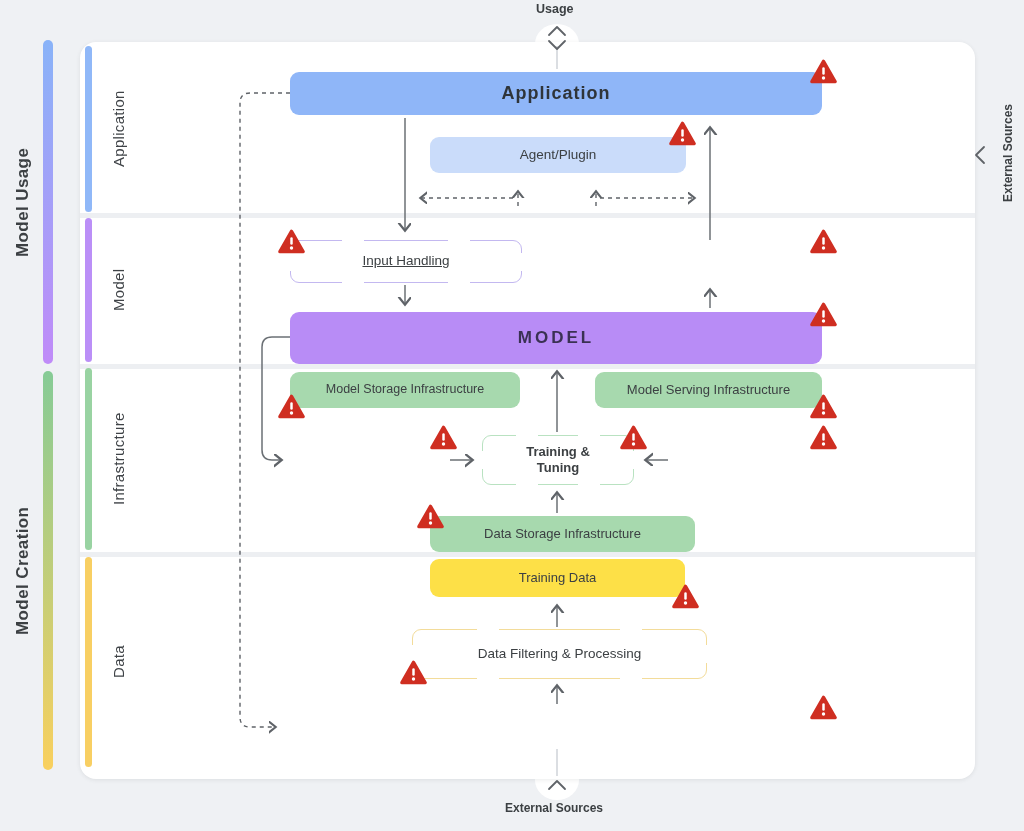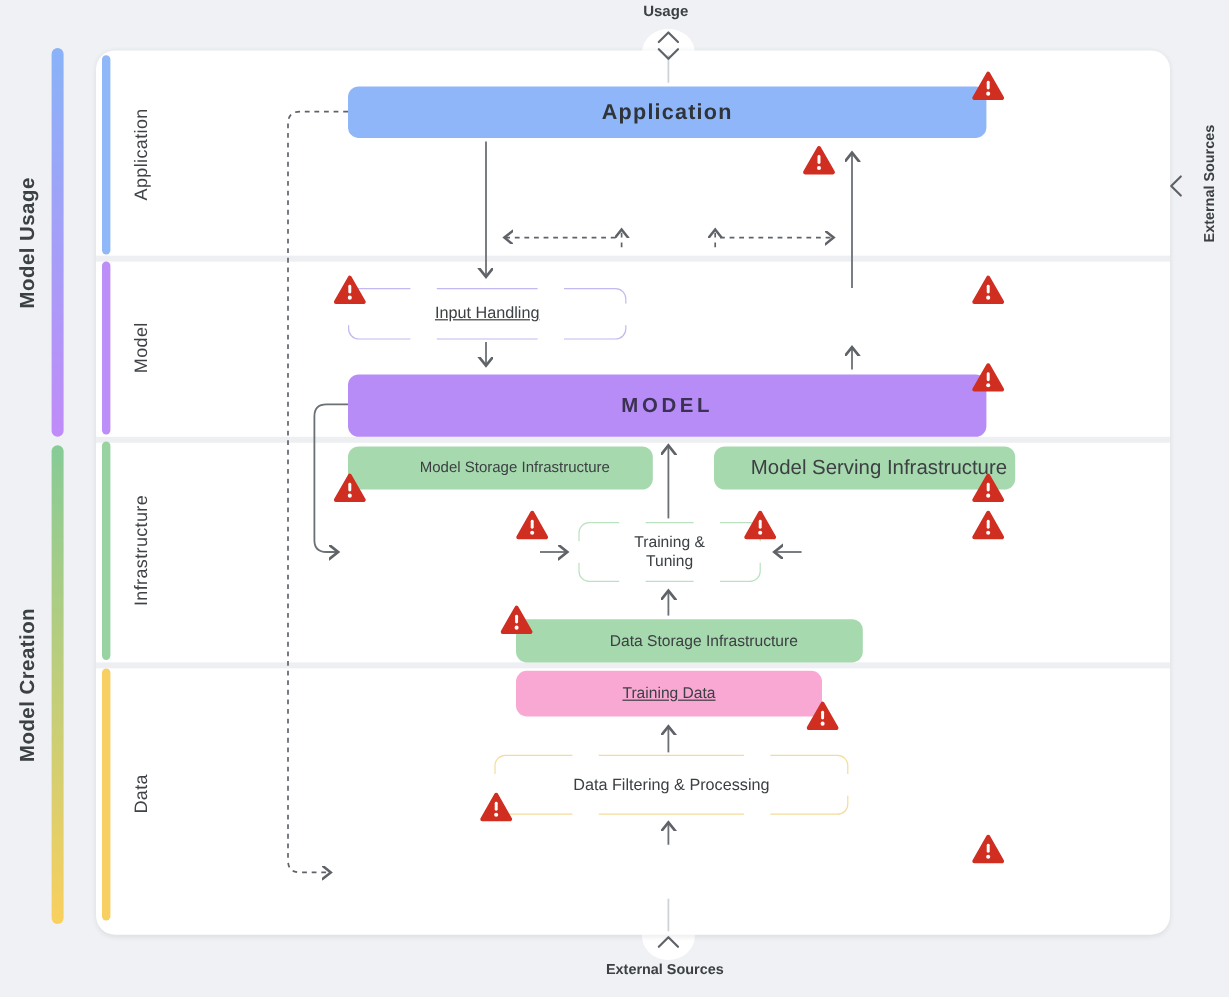--- a/index.html
+++ b/index.html
@@ -12,22 +12,22 @@
   .gradbar{position:absolute;width:10px;border-radius:6px;}
   .vlabel{position:absolute;display:flex;align-items:center;justify-content:center;
           writing-mode:vertical-rl;transform:rotate(180deg);}
   .band-label{left:24px;width:28px;font-size:15px;color:#3f4347;letter-spacing:.3px;}
   .gutter-label{font-size:17px;font-weight:700;color:#3c4043;letter-spacing:.4px;}
   .node{position:absolute;display:flex;align-items:center;justify-content:center;
         text-align:center;border-radius:9px;font-size:13px;color:#3c4043;z-index:2;line-height:1.25;}
   .fill-blue{background:#8fb6f8;}
   .fill-lightblue{background:#cadcfa;}
   .fill-purple{background:#b88cf6;}
-  .fill-green{background:#a7d9ae;padding-left:24px;}
-  .fill-yellow{background:#f9a8d4;text-decoration:underline;}
+  .fill-green{background:#a7d9ae;}
+  .fill-yellow{background:#fde047;}
   .big{font-size:18px;font-weight:600;color:#2f3439;}
   .bracket{background:#fff;border:1.6px solid;}
   .bracket i{position:absolute;background:#fff;}
   .b-lav{border-color:#c3b8f0;text-decoration:underline;}
   .b-grn{border-color:#b9e2c1;}
   .b-yel{border-color:#f3dc9a;}
   .warn{position:absolute;width:27px;height:25px;z-index:3;}
   .warn svg{width:100%;height:100%;display:block;}
   .toplabel{position:absolute;font-size:12.5px;color:#3c4043;font-weight:600;}
   .smalllabel{position:absolute;font-size:12px;color:#3c4043;font-weight:600;}
@@ -98,46 +98,49 @@
       <path d="M549,41 L557,49 L565,41"></path>
       <path d="M549,789 L557,781 L565,789"></path>
       <path d="M984,147 L976,155 L984,163"></path>
     </g>
   </svg>
 
   <div class="node fill-blue big" style="left:290px;top:72px;width:532px;height:43px;letter-spacing:1px;">
     <span>Application</span>
   </div>
 
+  <div class="node fill-lightblue" style="left:430px;top:137px;width:256px;height:36px;font-size:13.5px;">
+    <span>Agent/Plugin</span>
+  </div>
 
   <div class="node bracket b-lav" style="left:290px;top:240px;width:230px;height:41px;font-size:13.5px;">
     <span>Input Handling</span>
   <i style="top: -3px; left: 22%; width: 22px; height: 5px;"></i>
       <i style="top: -3px; right: 22%; width: 22px; height: 5px;"></i>
       <i style="bottom: -3px; left: 22%; width: 22px; height: 5px;"></i>
       <i style="bottom: -3px; right: 22%; width: 22px; height: 5px;"></i>
       <i style="left: -3px; top: 50%; margin-top: -9px; height: 18px; width: 5px;"></i>
       <i style="right: -3px; top: 50%; margin-top: -9px; height: 18px; width: 5px;"></i>
     </div>
 
 
   <div class="node fill-purple" style="left:290px;top:312px;width:532px;height:52px;font-size:17px;font-weight:600;letter-spacing:3px;color:#3a3153;">
     <span>MODEL</span>
   </div>
 
   <div class="node fill-green" style="left:290px;top:372px;width:230px;height:36px;font-size:12.5px;">
     <span>Model Storage Infrastructure</span>
   </div>
 
-  <div class="node fill-green" style="left:595px;top:372px;width:227px;height:36px;font-size:17px;">
+  <div class="node fill-green" style="left:595px;top:372px;width:227px;height:36px;font-size:13px;">
     <span>Model Serving Infrastructure</span>
   </div>
 
 
-  <div class="node bracket b-grn" style="left:482px;top:435px;width:152px;height:50px;padding:0 26px;box-sizing:border-box;">
+  <div class="node bracket b-grn" style="left:482px;top:435px;width:152px;height:50px;padding:0 26px;box-sizing:border-box;font-weight:bold;">
     <span>Training &amp; Tuning</span>
   <i style="top: -3px; left: 22%; width: 22px; height: 5px;"></i>
       <i style="top: -3px; right: 22%; width: 22px; height: 5px;"></i>
       <i style="bottom: -3px; left: 22%; width: 22px; height: 5px;"></i>
       <i style="bottom: -3px; right: 22%; width: 22px; height: 5px;"></i>
       <i style="left: -3px; top: 50%; margin-top: -9px; height: 18px; width: 5px;"></i>
       <i style="right: -3px; top: 50%; margin-top: -9px; height: 18px; width: 5px;"></i>
     </div>
 
 

